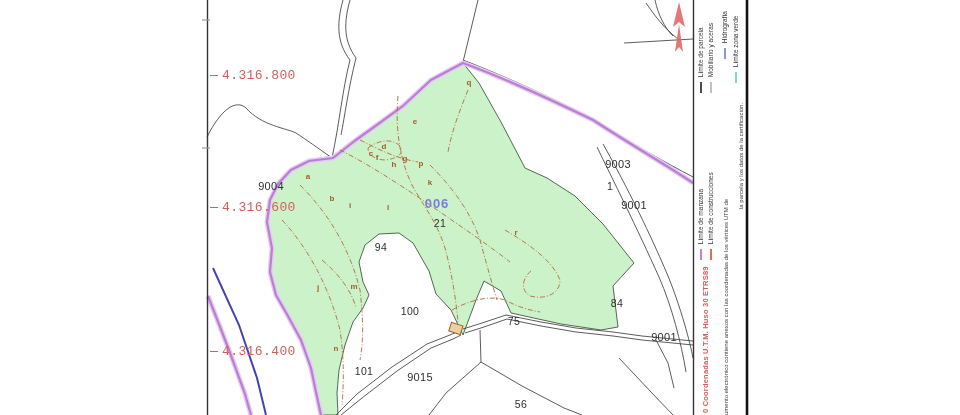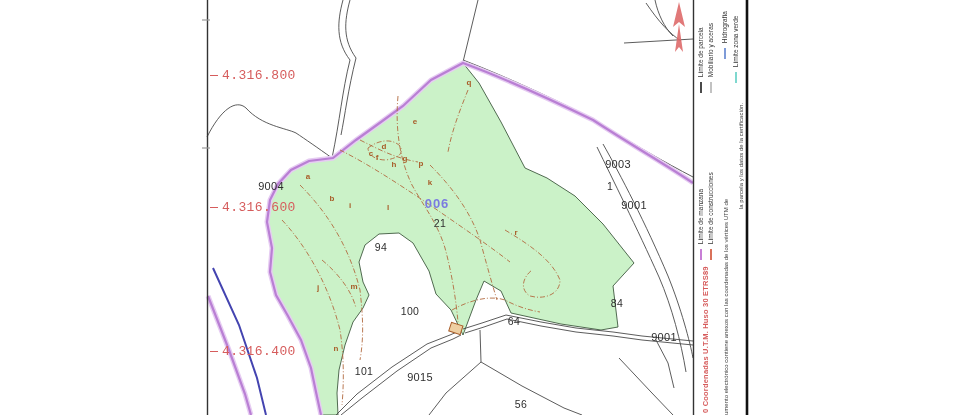--- a/index.html
+++ b/index.html
@@ -116,21 +116,21 @@
   <span class="coord" style="left:210px;top:344px"><i class="tick"></i><span>4.316.400</span></span>
 
   <span class="mlab big" style="left:271px;top:186px">9004</span>
   <span class="mlab big" style="left:618px;top:164px">9003</span>
   <span class="mlab" style="left:610px;top:186px">1</span>
   <span class="mlab big" style="left:634px;top:205px">9001</span>
   <span class="mlab hl" style="left:437px;top:203px">006</span>
   <span class="mlab" style="left:440px;top:223px">21</span>
   <span class="mlab" style="left:381px;top:247px">94</span>
   <span class="mlab" style="left:410px;top:311px">100</span>
-  <span class="mlab" style="left:514px;top:321px">64</span>
+  <span class="mlab" style="left:514px;top:321px">75</span>
   <span class="mlab" style="left:617px;top:303px">84</span>
   <span class="mlab big" style="left:664px;top:337px">9001</span>
   <span class="mlab" style="left:364px;top:371px">101</span>
   <span class="mlab big" style="left:420px;top:377px">9015</span>
   <span class="mlab" style="left:521px;top:404px">56</span>
 
   <span class="letter" style="left:308px;top:176px">a</span>
   <span class="letter" style="left:332px;top:198px">b</span>
   <span class="letter" style="left:371px;top:153px">c</span>
   <span class="letter" style="left:384px;top:146px">d</span>

